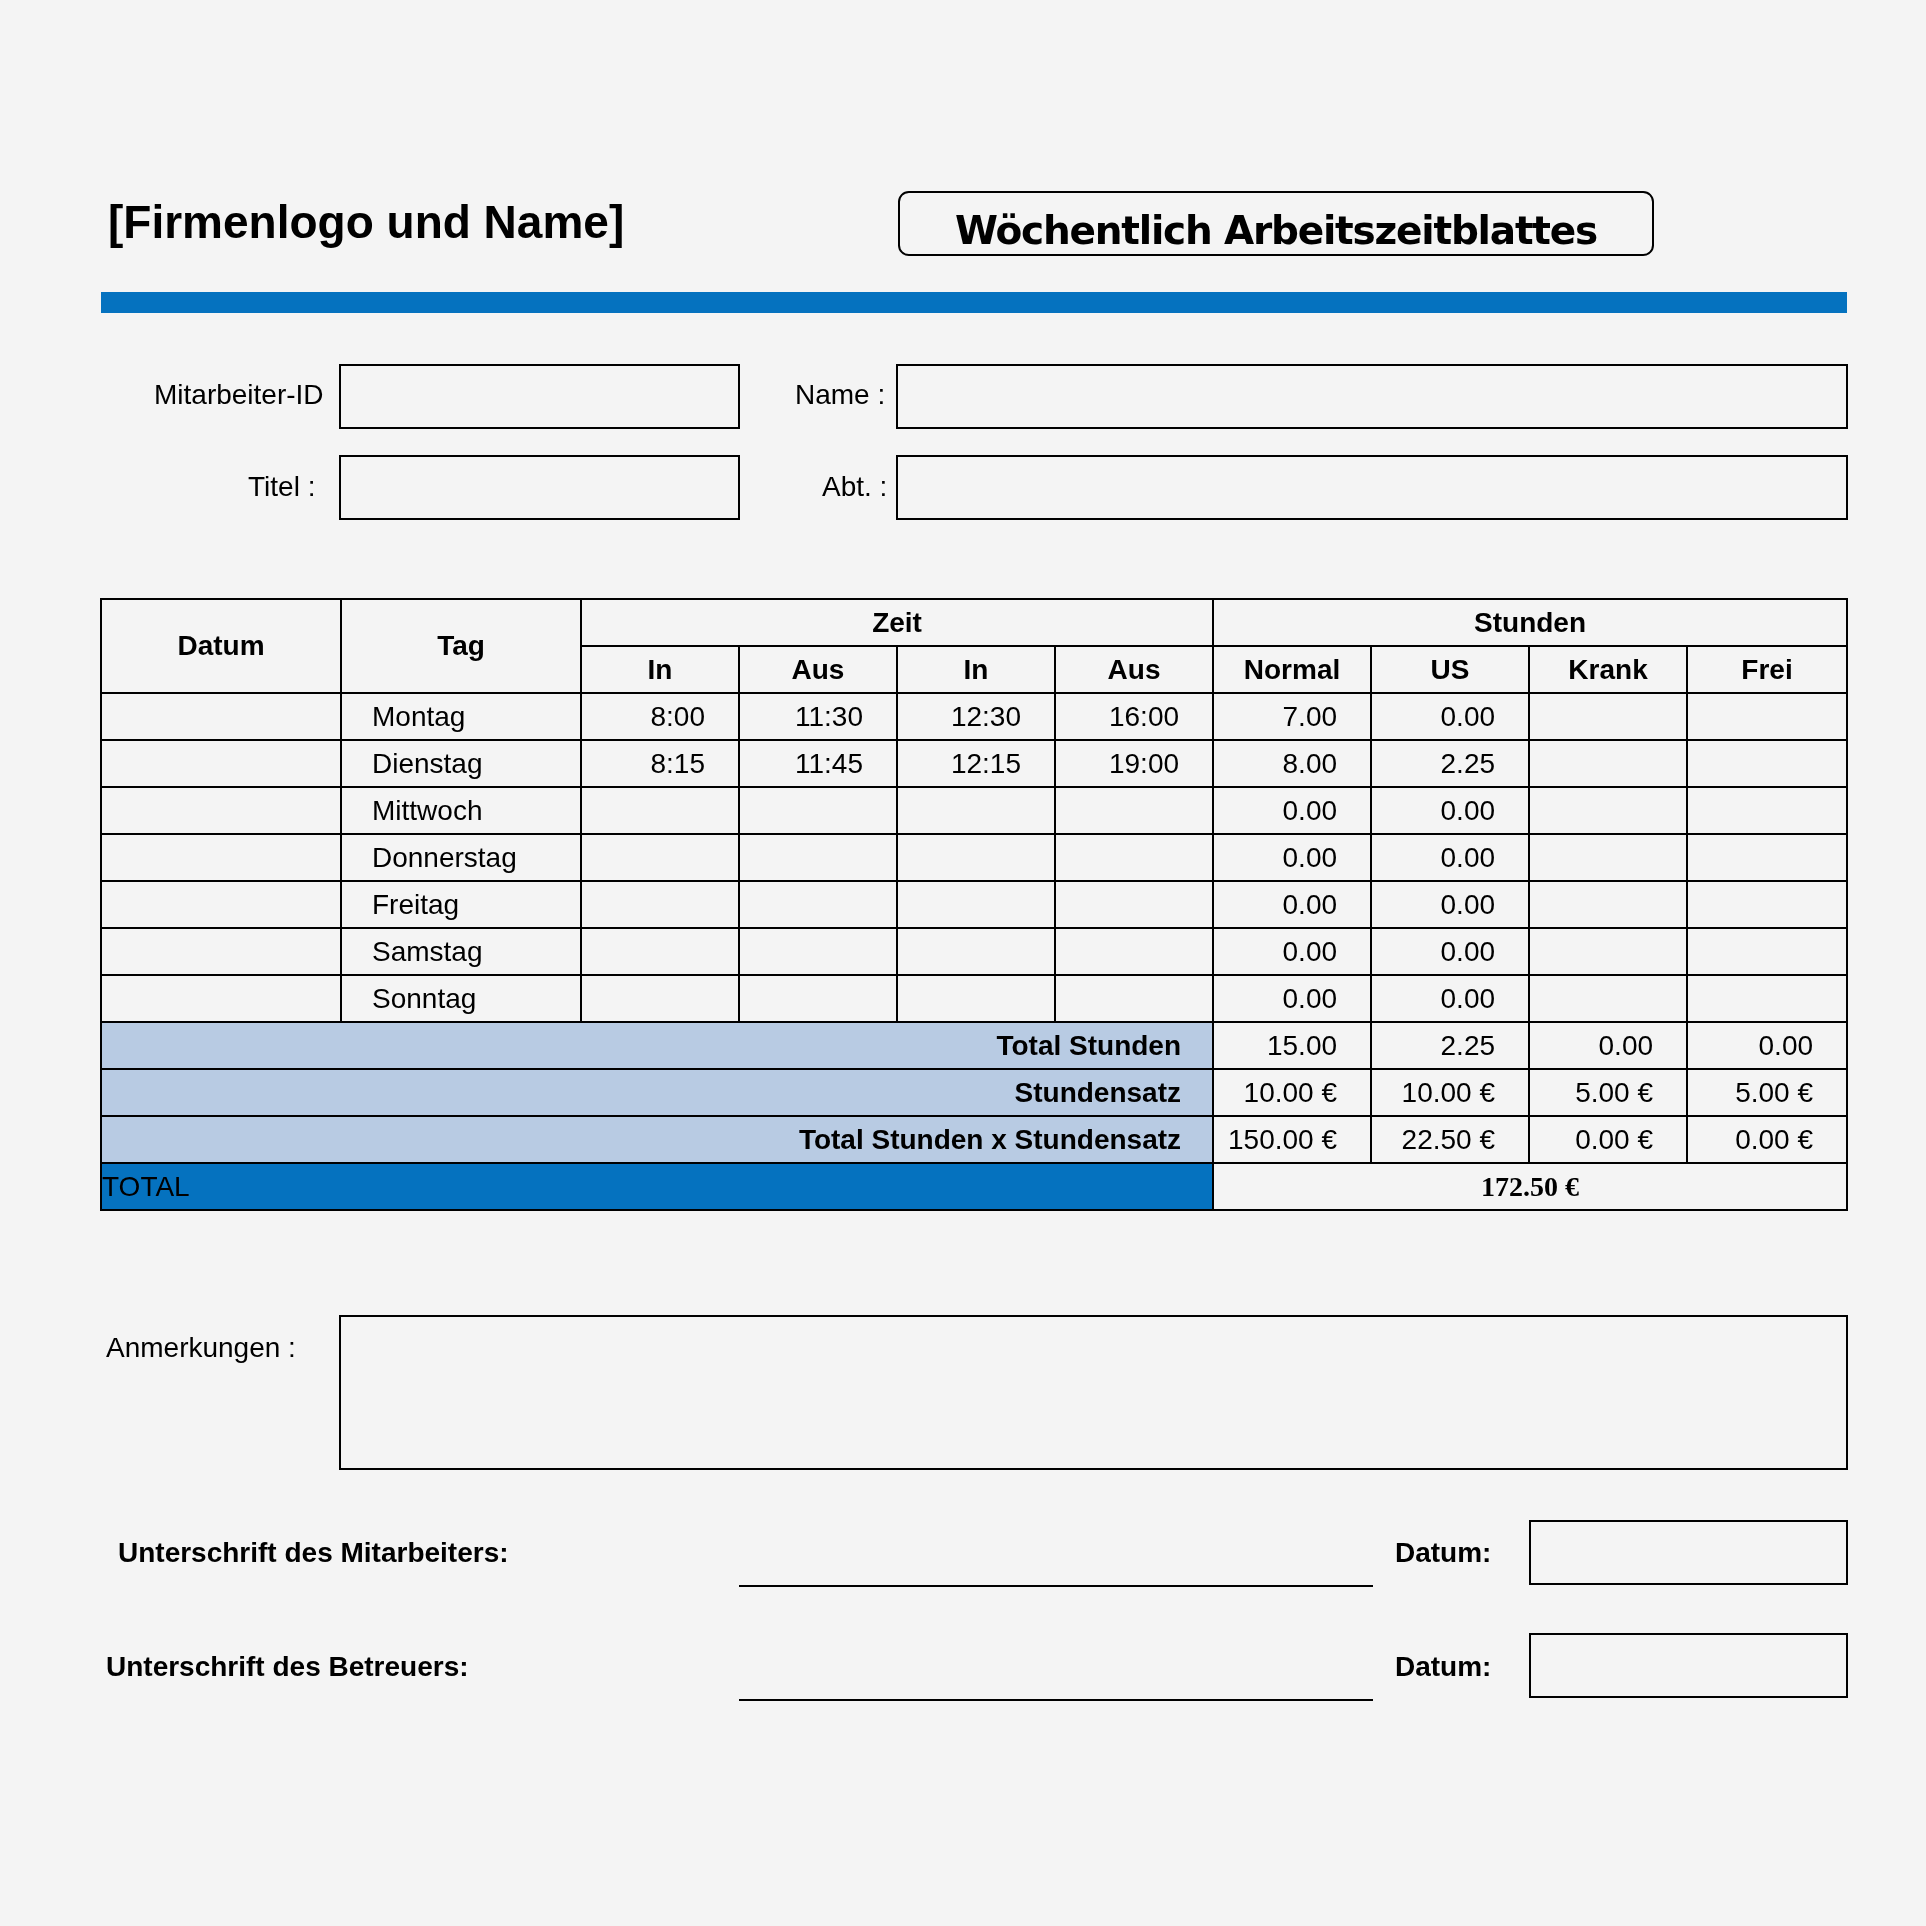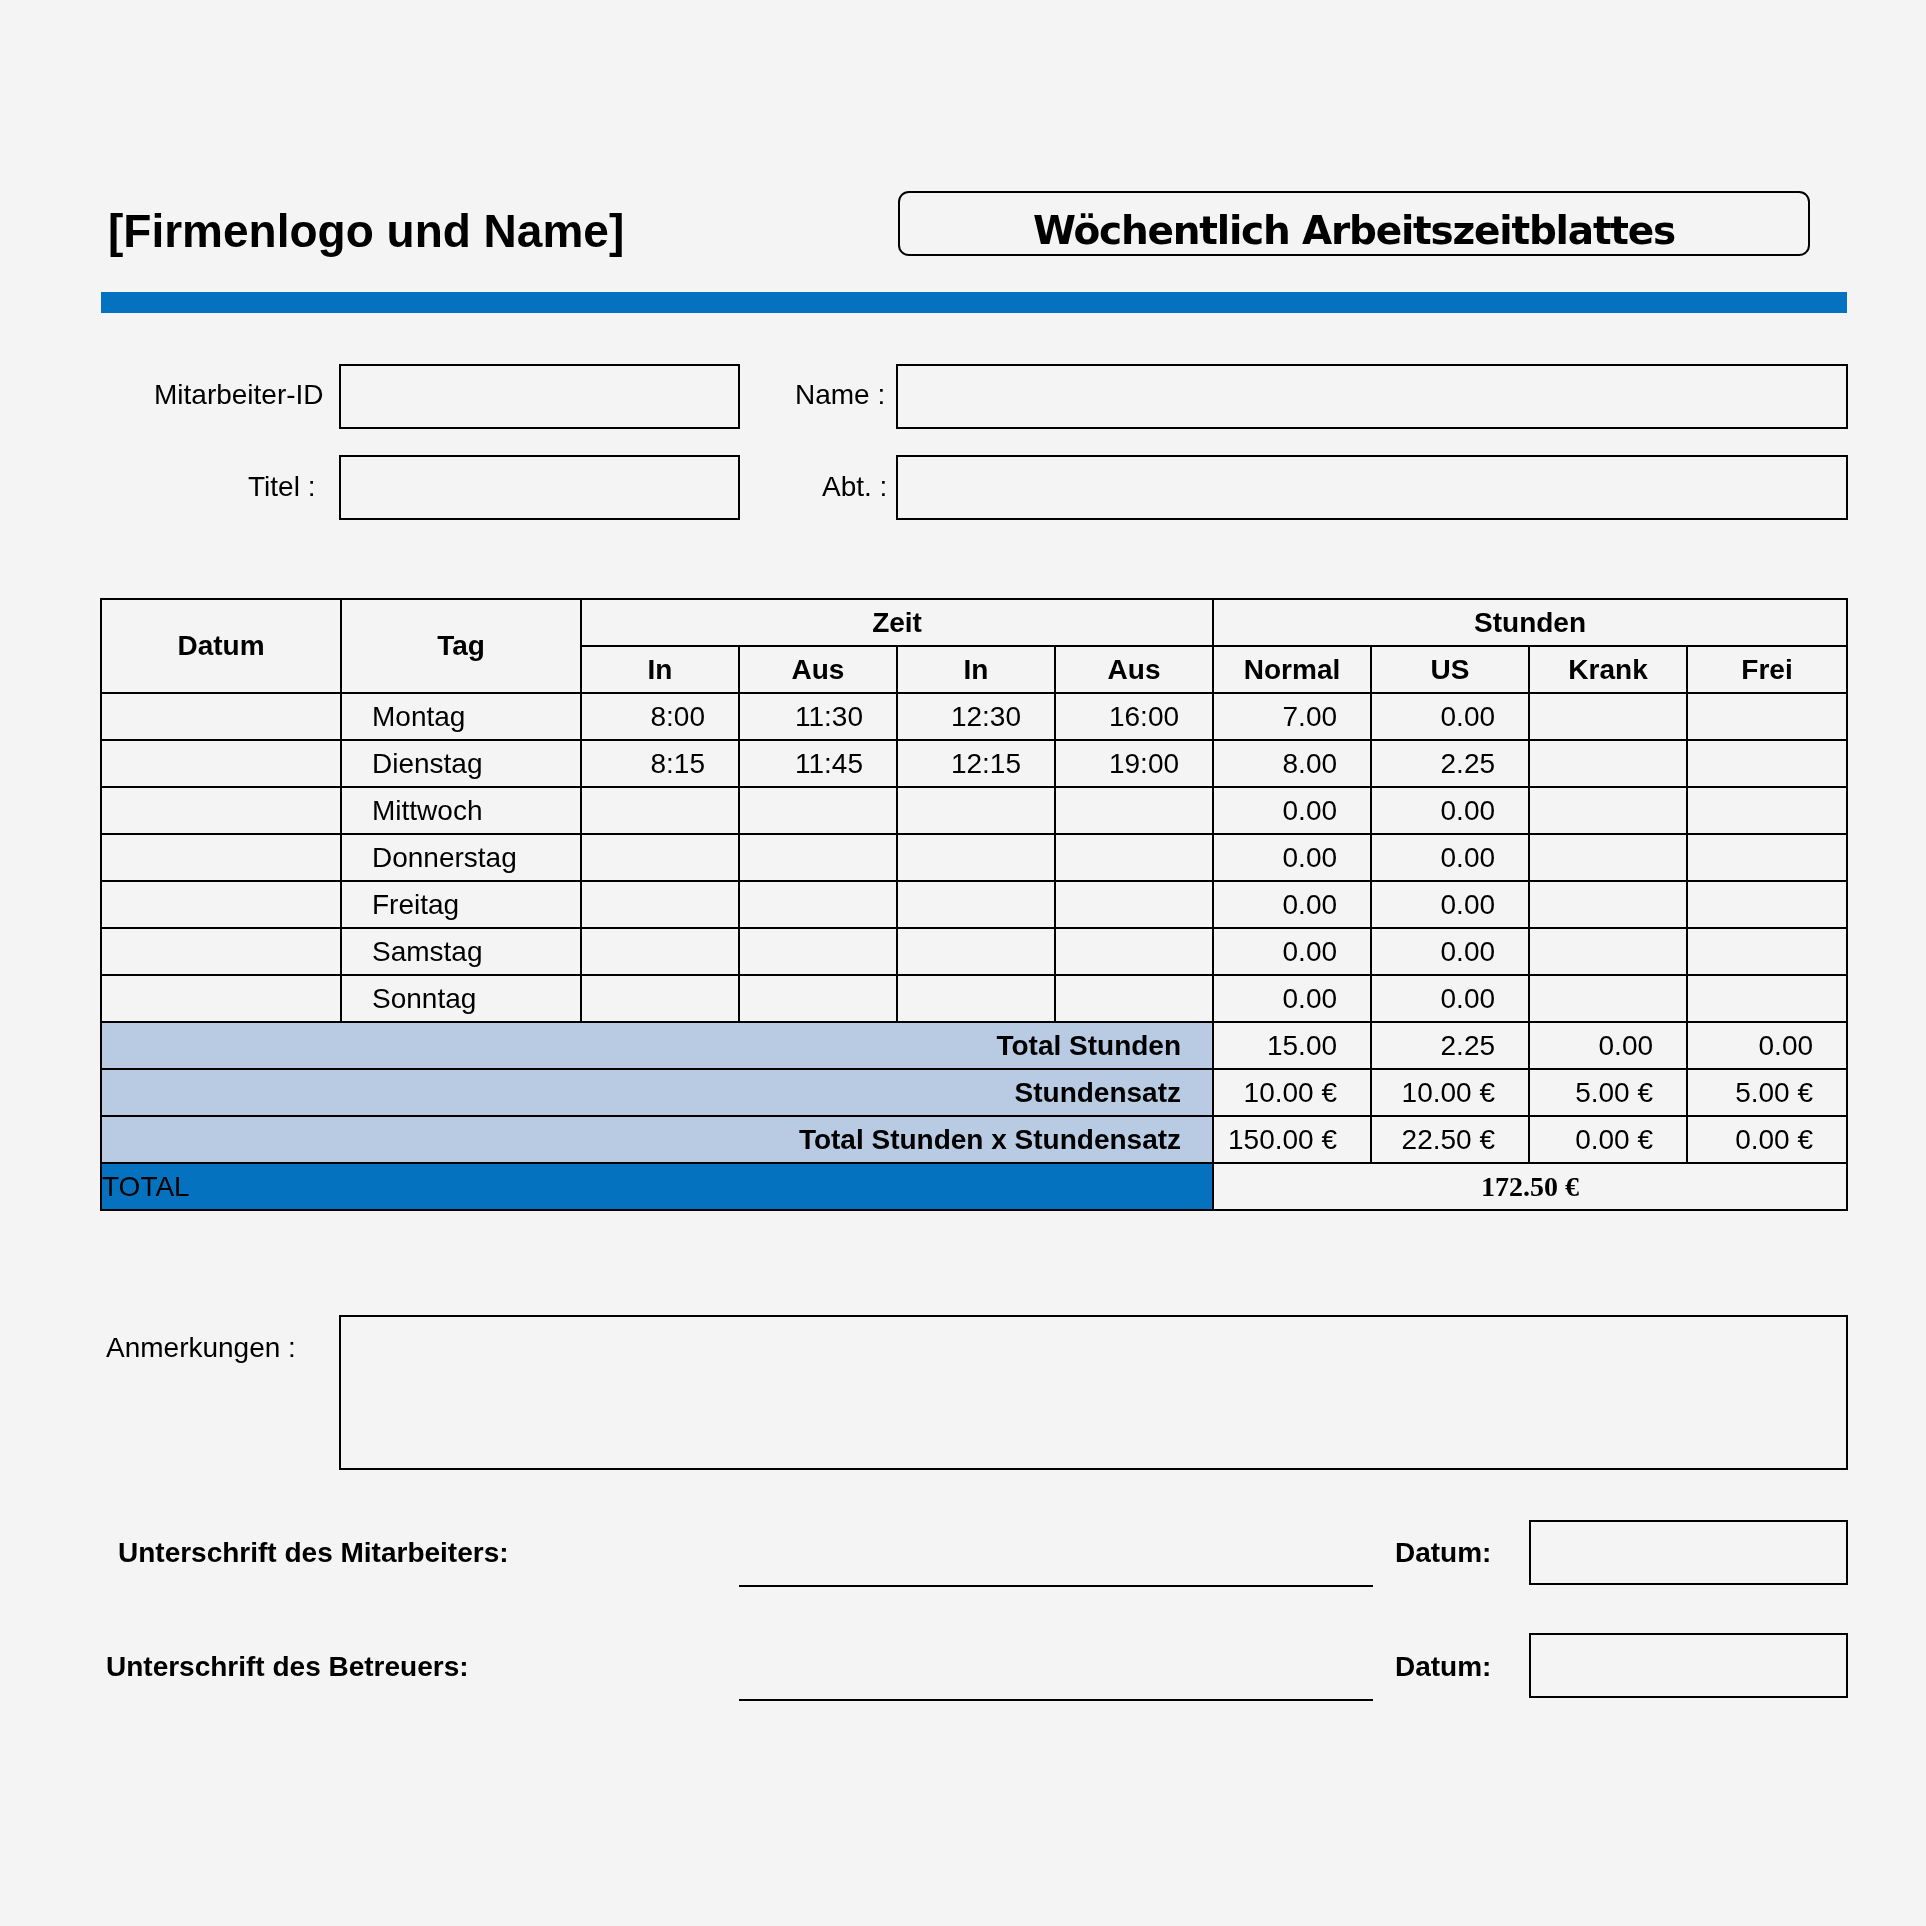--- a/index.html
+++ b/index.html
@@ -1,19 +1,19 @@
 <!DOCTYPE html>
 <html style="font-size:6.2px"><head>
 <meta charset="utf-8">
 <style>
   html, body { margin:0; padding:0; }
   body { width:1965px; height:2542px; background:#f4f4f4; position:relative; font-family:"Liberation Sans", sans-serif; color:#000; overflow:hidden; }
   .abs { position:absolute; }
-  .company { left:108px; top:204px; font-size:46px; font-weight:bold; }
-  .title-box { left:898px; top:191px; width:912px; height:65px; border:2.3px solid #000; border-radius:10.8px; box-sizing:border-box; display:flex; align-items:flex-end; justify-content:center; padding-bottom:1.5px; }
+  .company { left:108px; top:195px; font-size:46px; font-weight:bold; }
+  .title-box { left:898px; top:191px; width:756px; height:65px; border:2.3px solid #000; border-radius:10.8px; box-sizing:border-box; display:flex; align-items:flex-end; justify-content:center; padding-bottom:1.5px; }
   .title-box span { font-family:"DejaVu Sans", sans-serif; font-weight:bold; font-size:39px; letter-spacing:-1.2px; }
   .bluebar { left:101px; top:292px; width:1746px; height:21px; background:#0572bf; }
   .lbl { font-size:28px; }
   .fbox { border:2.3px solid #000; box-sizing:border-box; background:transparent; }
   table.ts { position:absolute; left:100px; top:598px; width:1748px; border-collapse:collapse; table-layout:fixed; }
   table.ts td { border:2.3px solid #000; height:47px; font-size:28px; padding:0; box-sizing:border-box; }
   .hdr { font-weight:bold; text-align:center; }
   .num { text-align:right; padding-right:33px !important; }
   .ctr { text-align:center;font-family:Liberation Serif, serif; }
   .lftpad { padding-left:30px !important; }

